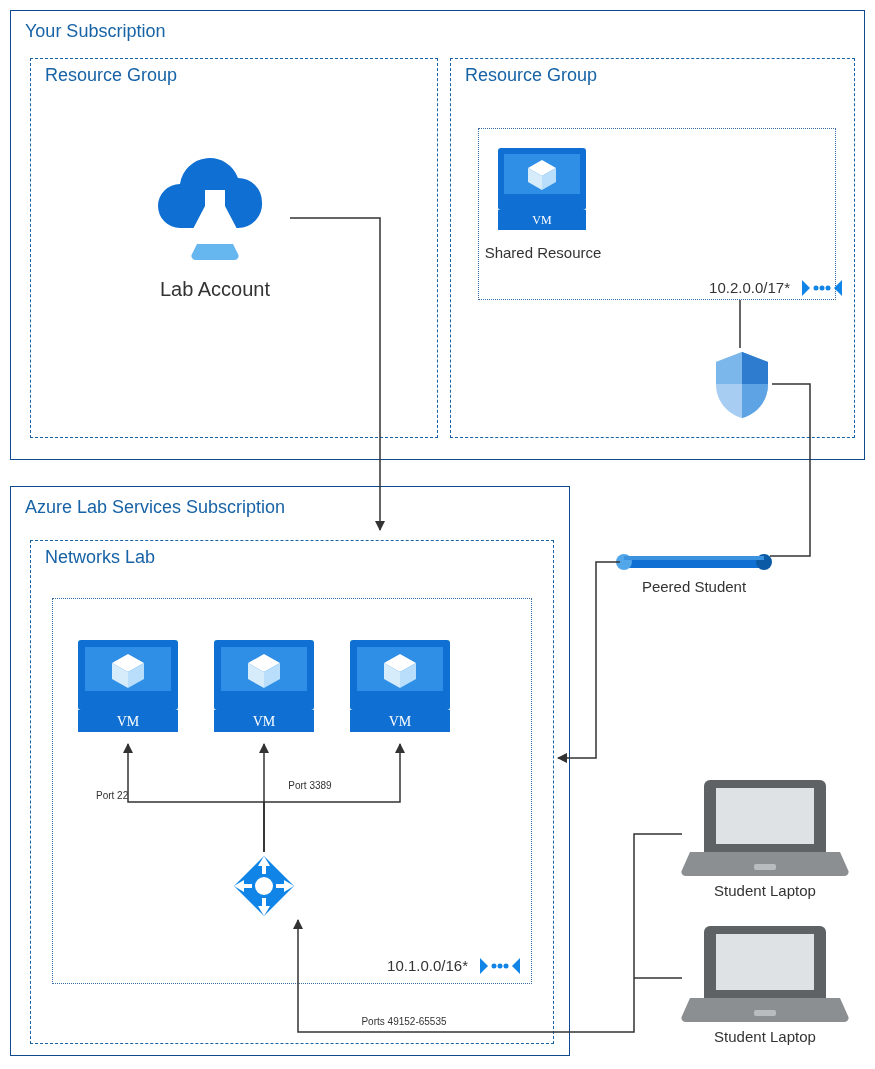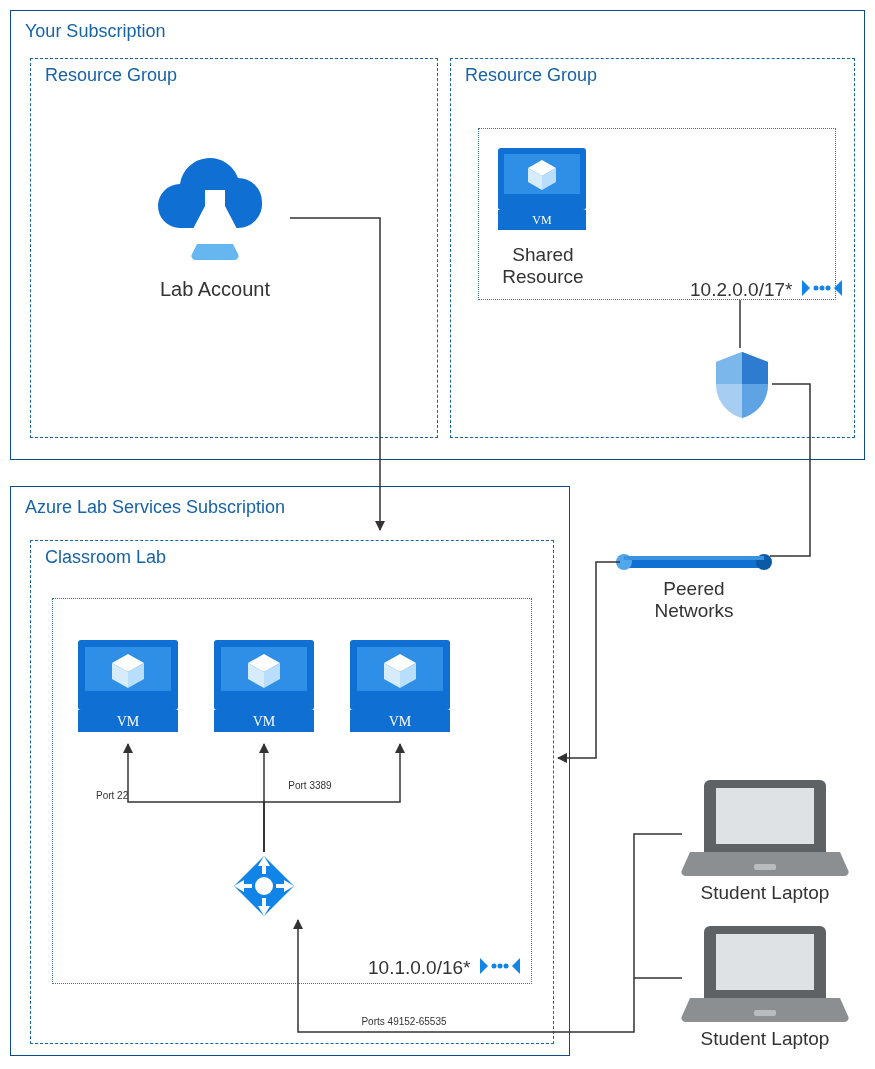--- a/index.html
+++ b/index.html
@@ -25,21 +25,21 @@
     background: #fff;
     padding: 2px 6px;
   }
   .label {
     position: absolute;
     font-size: 20px;
     color: #333;
     text-align: center;
   }
   .small {
-    font-size: 19px;
+    font-size: 15px;
   }
   .smaller {
     font-size: 10px;
   }
   .vm {
     width: 88px;
     height: 82px;
   }
   .vm-big {
     width: 100px;
@@ -121,21 +121,21 @@
     <path d="M30 2 L56 12 V34 H30 Z" fill="#2e7cd0"></path>
     <path d="M30 34 H4 V12 L30 2 Z" fill="#7bb7ea"></path>
   </svg>
 </div>
 
 <div class="box solid-thick" style="left:10px; top:486px; width:560px; height:570px;">
   <div class="title" style="left:8px; top:8px;">Azure Lab Services Subscription</div>
 </div>
 
 <div class="box dashed" style="left:30px; top:540px; width:524px; height:504px;">
-  <div class="title" style="left:8px; top:4px;">Classroom Lab</div>
+  <div class="title" style="left:8px; top:4px;">Networks Lab</div>
 </div>
 
 <div class="box dotted" style="left:52px; top:598px; width:480px; height:386px;"></div>
 
 <div class="icon" style="left:78px; top:640px;">
   <svg class="vm-big" viewBox="0 0 100 92">
     <rect x="0" y="0" width="100" height="70" rx="3" fill="#0f6fd2"></rect>
     <rect x="7" y="7" width="86" height="44" fill="#2f8fe6"></rect>
     <rect x="0" y="70" width="100" height="22" fill="#0f6fd2"></rect>
     <text x="50" y="86" text-anchor="middle" fill="#fff" font-size="14" font-family="Segoe UI">VM</text>
@@ -203,21 +203,21 @@
 <div class="label smaller" style="left:324px; top:1016px; width:160px; text-align:center;">Ports 49152-65535</div>
 
 <div class="icon" style="left:614px; top:550px;">
   <svg width="160" height="24" viewBox="0 0 160 24">
     <rect x="10" y="6" width="140" height="12" rx="6" fill="#0f6fd2"></rect>
     <ellipse cx="10" cy="12" rx="8" ry="8" fill="#52a7ea"></ellipse>
     <ellipse cx="150" cy="12" rx="8" ry="8" fill="#0a5aa6"></ellipse>
     <rect x="10" y="6" width="140" height="4" fill="#3b93df"></rect>
   </svg>
 </div>
-<div class="label small" style="left:624px; top:578px; width:140px;">Peered Networks</div>
+<div class="label small" style="left:624px; top:578px; width:140px;">Peered Student</div>
 
 <div class="icon" style="left:680px; top:772px;">
   <svg width="170" height="110" viewBox="0 0 170 110">
     <path d="M30 8 h110 a6 6 0 0 1 6 6 v66 h-122 v-66 a6 6 0 0 1 6 -6 Z" fill="#5f6264"></path>
     <rect x="36" y="16" width="98" height="56" fill="#dfe2e4"></rect>
     <path d="M10 80 h150 l8 18 a4 4 0 0 1 -4 6 h-158 a4 4 0 0 1 -4 -6 Z" fill="#8c8f91"></path>
     <rect x="74" y="92" width="22" height="6" rx="2" fill="#b9bcbe"></rect>
   </svg>
 </div>
 <div class="label small" style="left:700px; top:882px; width:130px;">Student Laptop</div>

